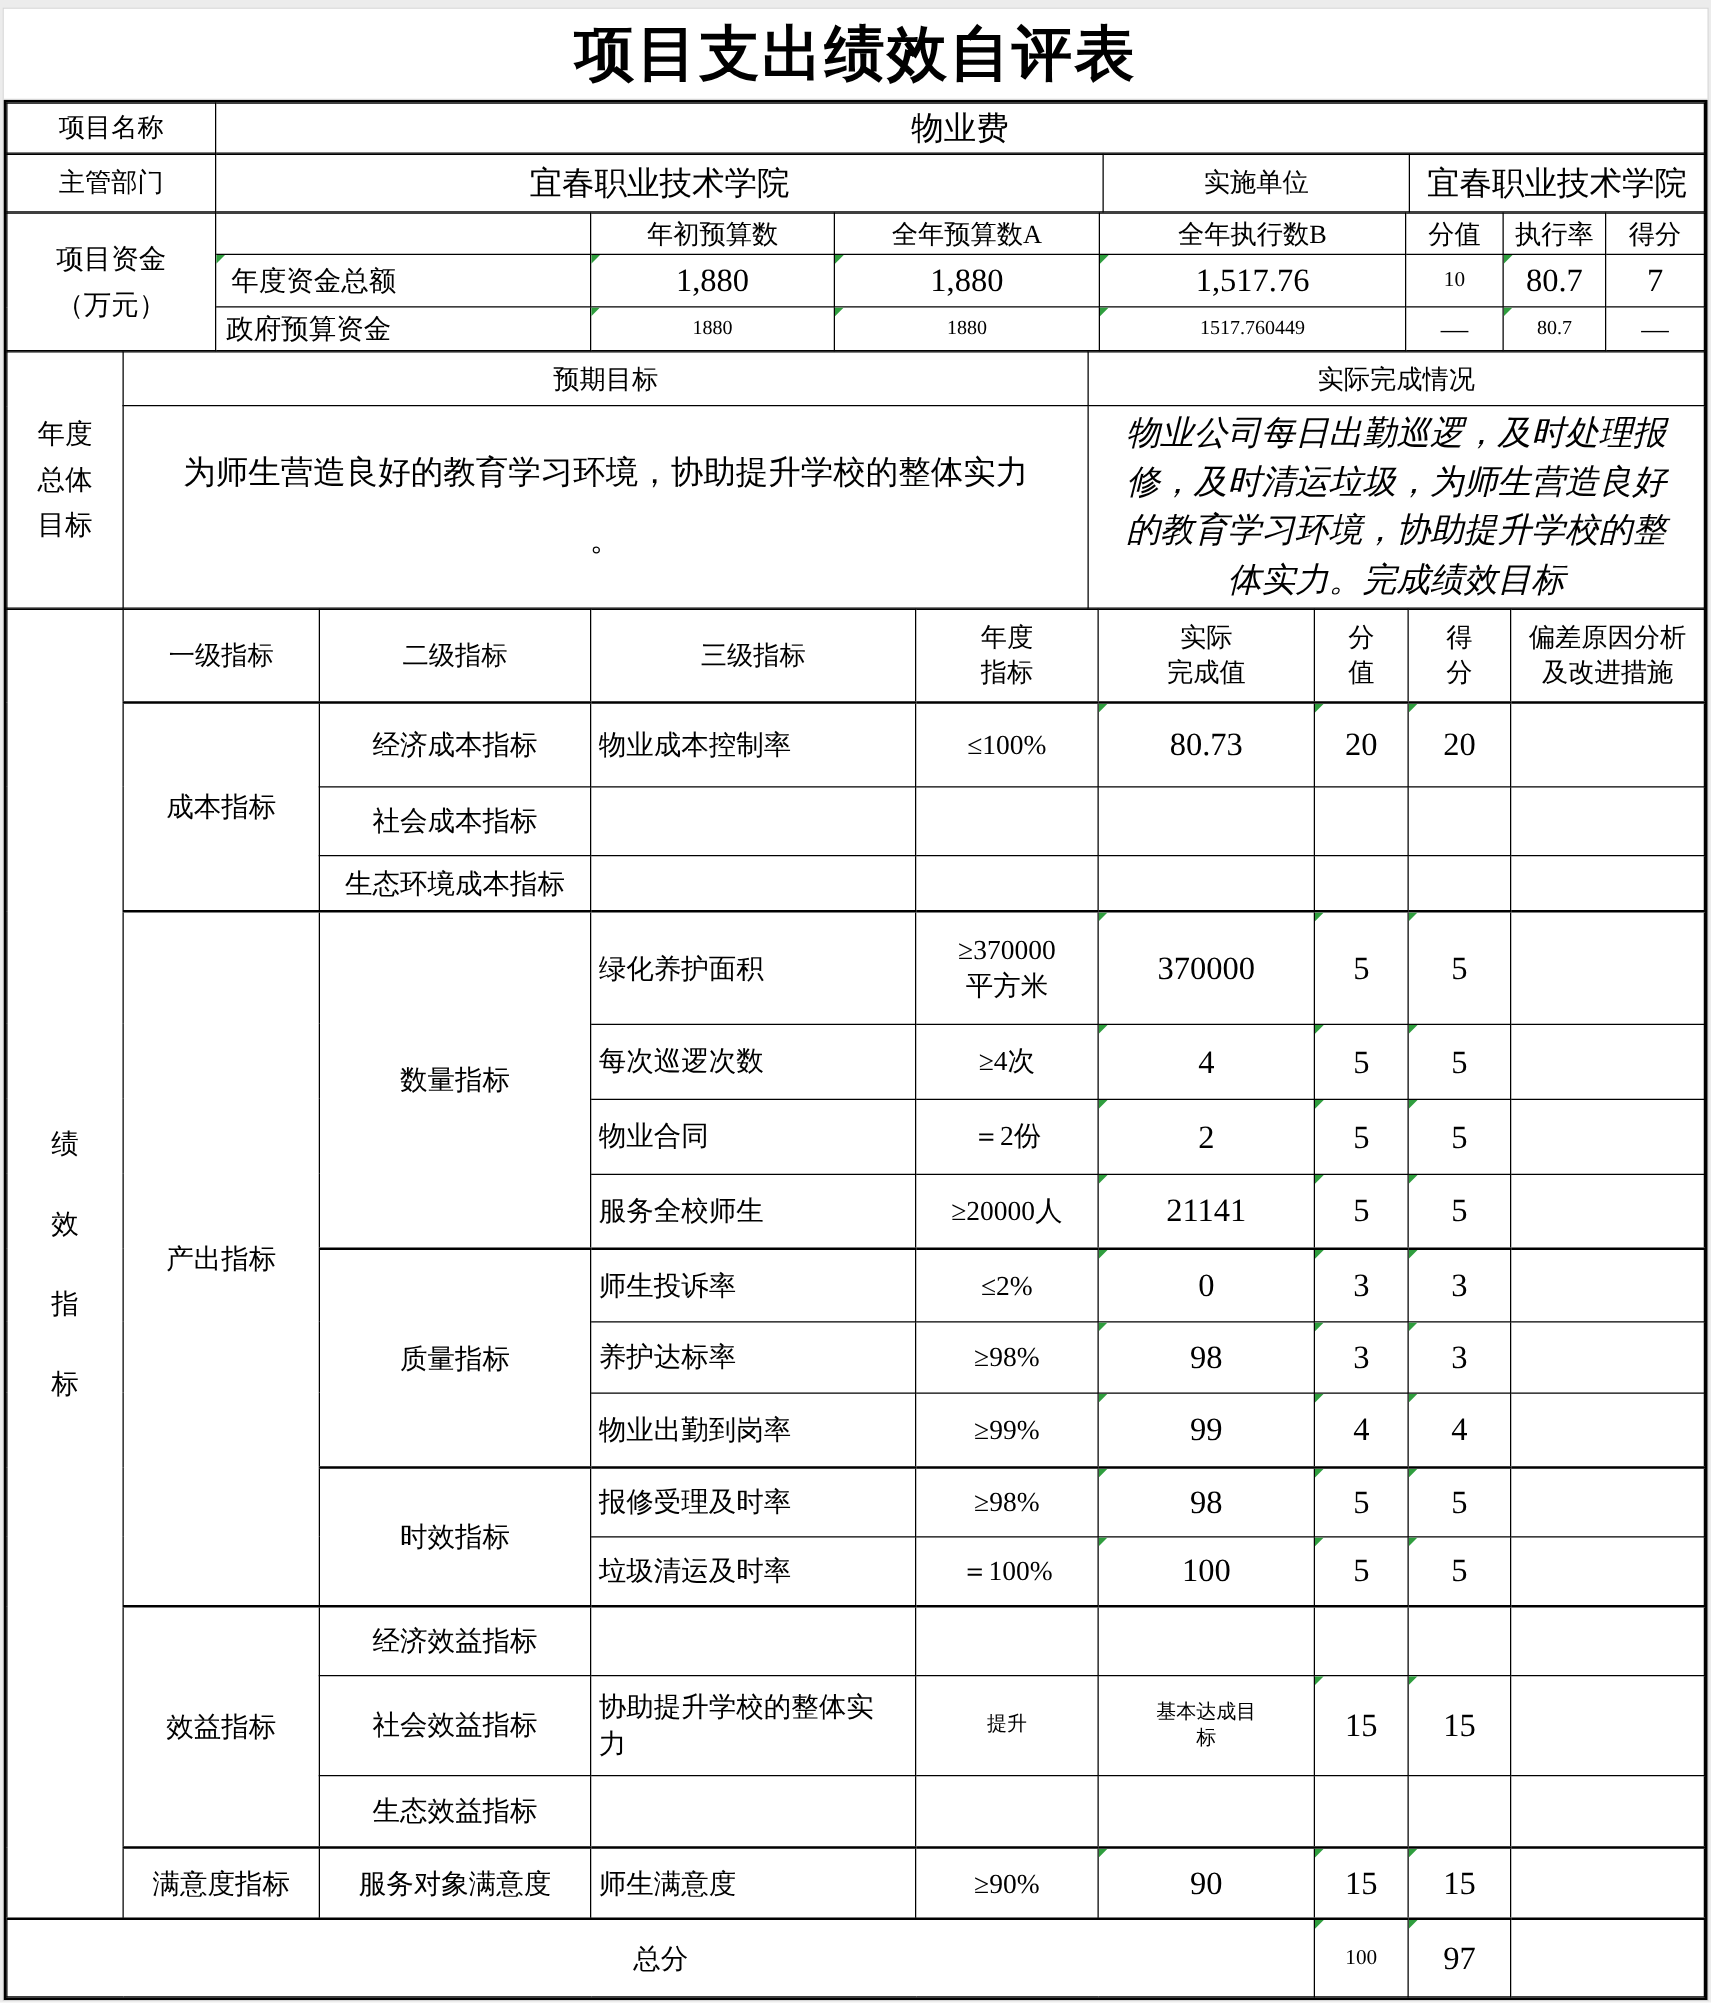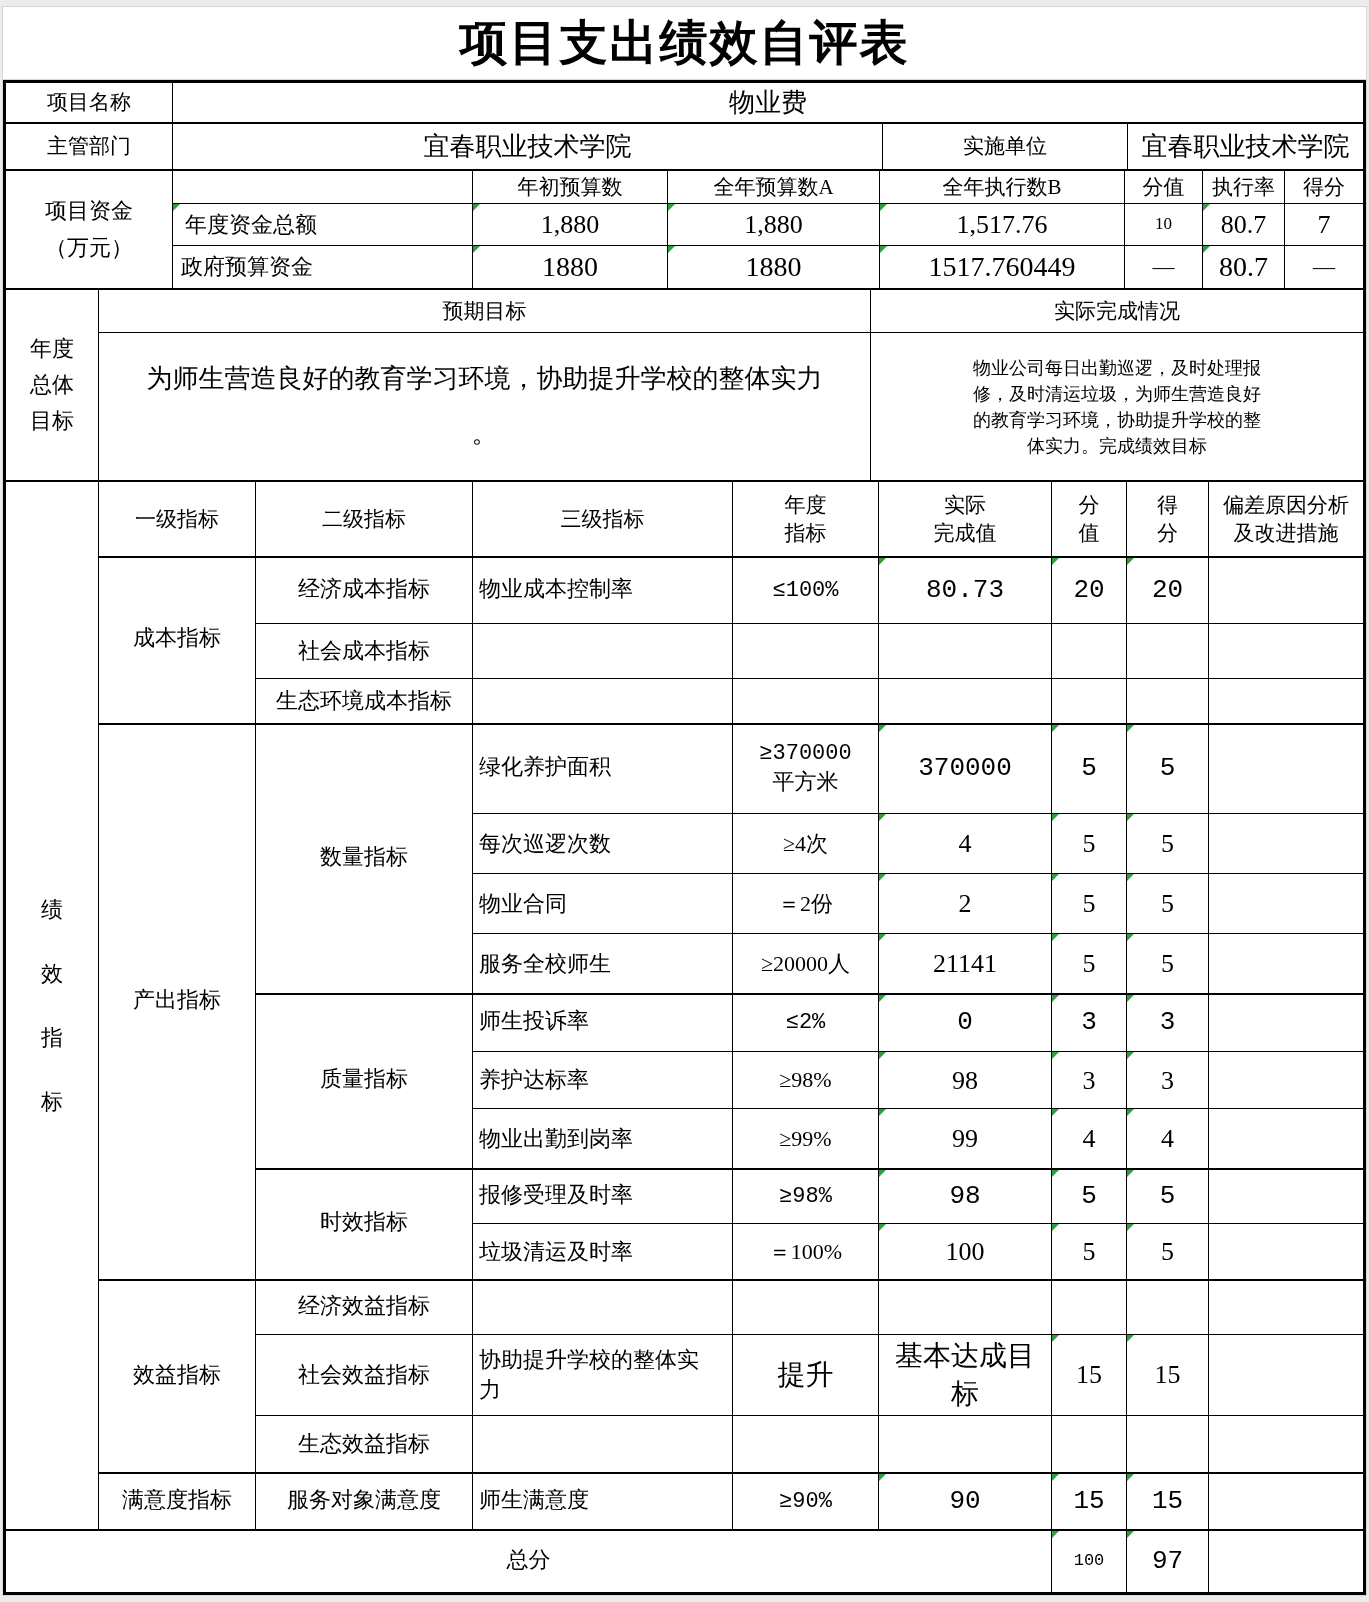--- a/index.html
+++ b/index.html
@@ -25,29 +25,29 @@
     text-align:center;vertical-align:middle;
     font-size:22px;line-height:1.35;
     padding:2px 6px;
     position:relative;
     overflow:hidden;
     word-break:break-all;
   }
   .left{text-align:left;}
   .pre{white-space:pre-line;}
   .num{font-size:26px;}
-  .num-sm{font-size:28px;}
+  .num-sm{font-size:16px;}
   .tiny{font-size:17px;}
   .hdr{font-size:21px;}
   .big{font-size:26px;}
   .vlabel{line-height:1.65;font-size:22px;}
   .vlabel-wide{line-height:2.9;font-size:22px;}
   .goal-expected{font-size:26px;line-height:2.1;}
-  .goal-actual{font-size:18px;line-height:1.45;}
-  tr.thick td{border-top-width:2px;font-family:Liberation Mono, monospace;}
+  .goal-actual{font-size:27px;line-height:1.45;font-style:italic;}
+  tr.thick td{border-top-width:2px;}
   .tri::before{
     content:"";position:absolute;top:0;left:0;width:0;height:0;
     border-top:7px solid #2f9e3e;border-right:7px solid transparent;
   }
 </style>
 </head>
 <body>
 
 <div class="page">
   <div class="paper">

